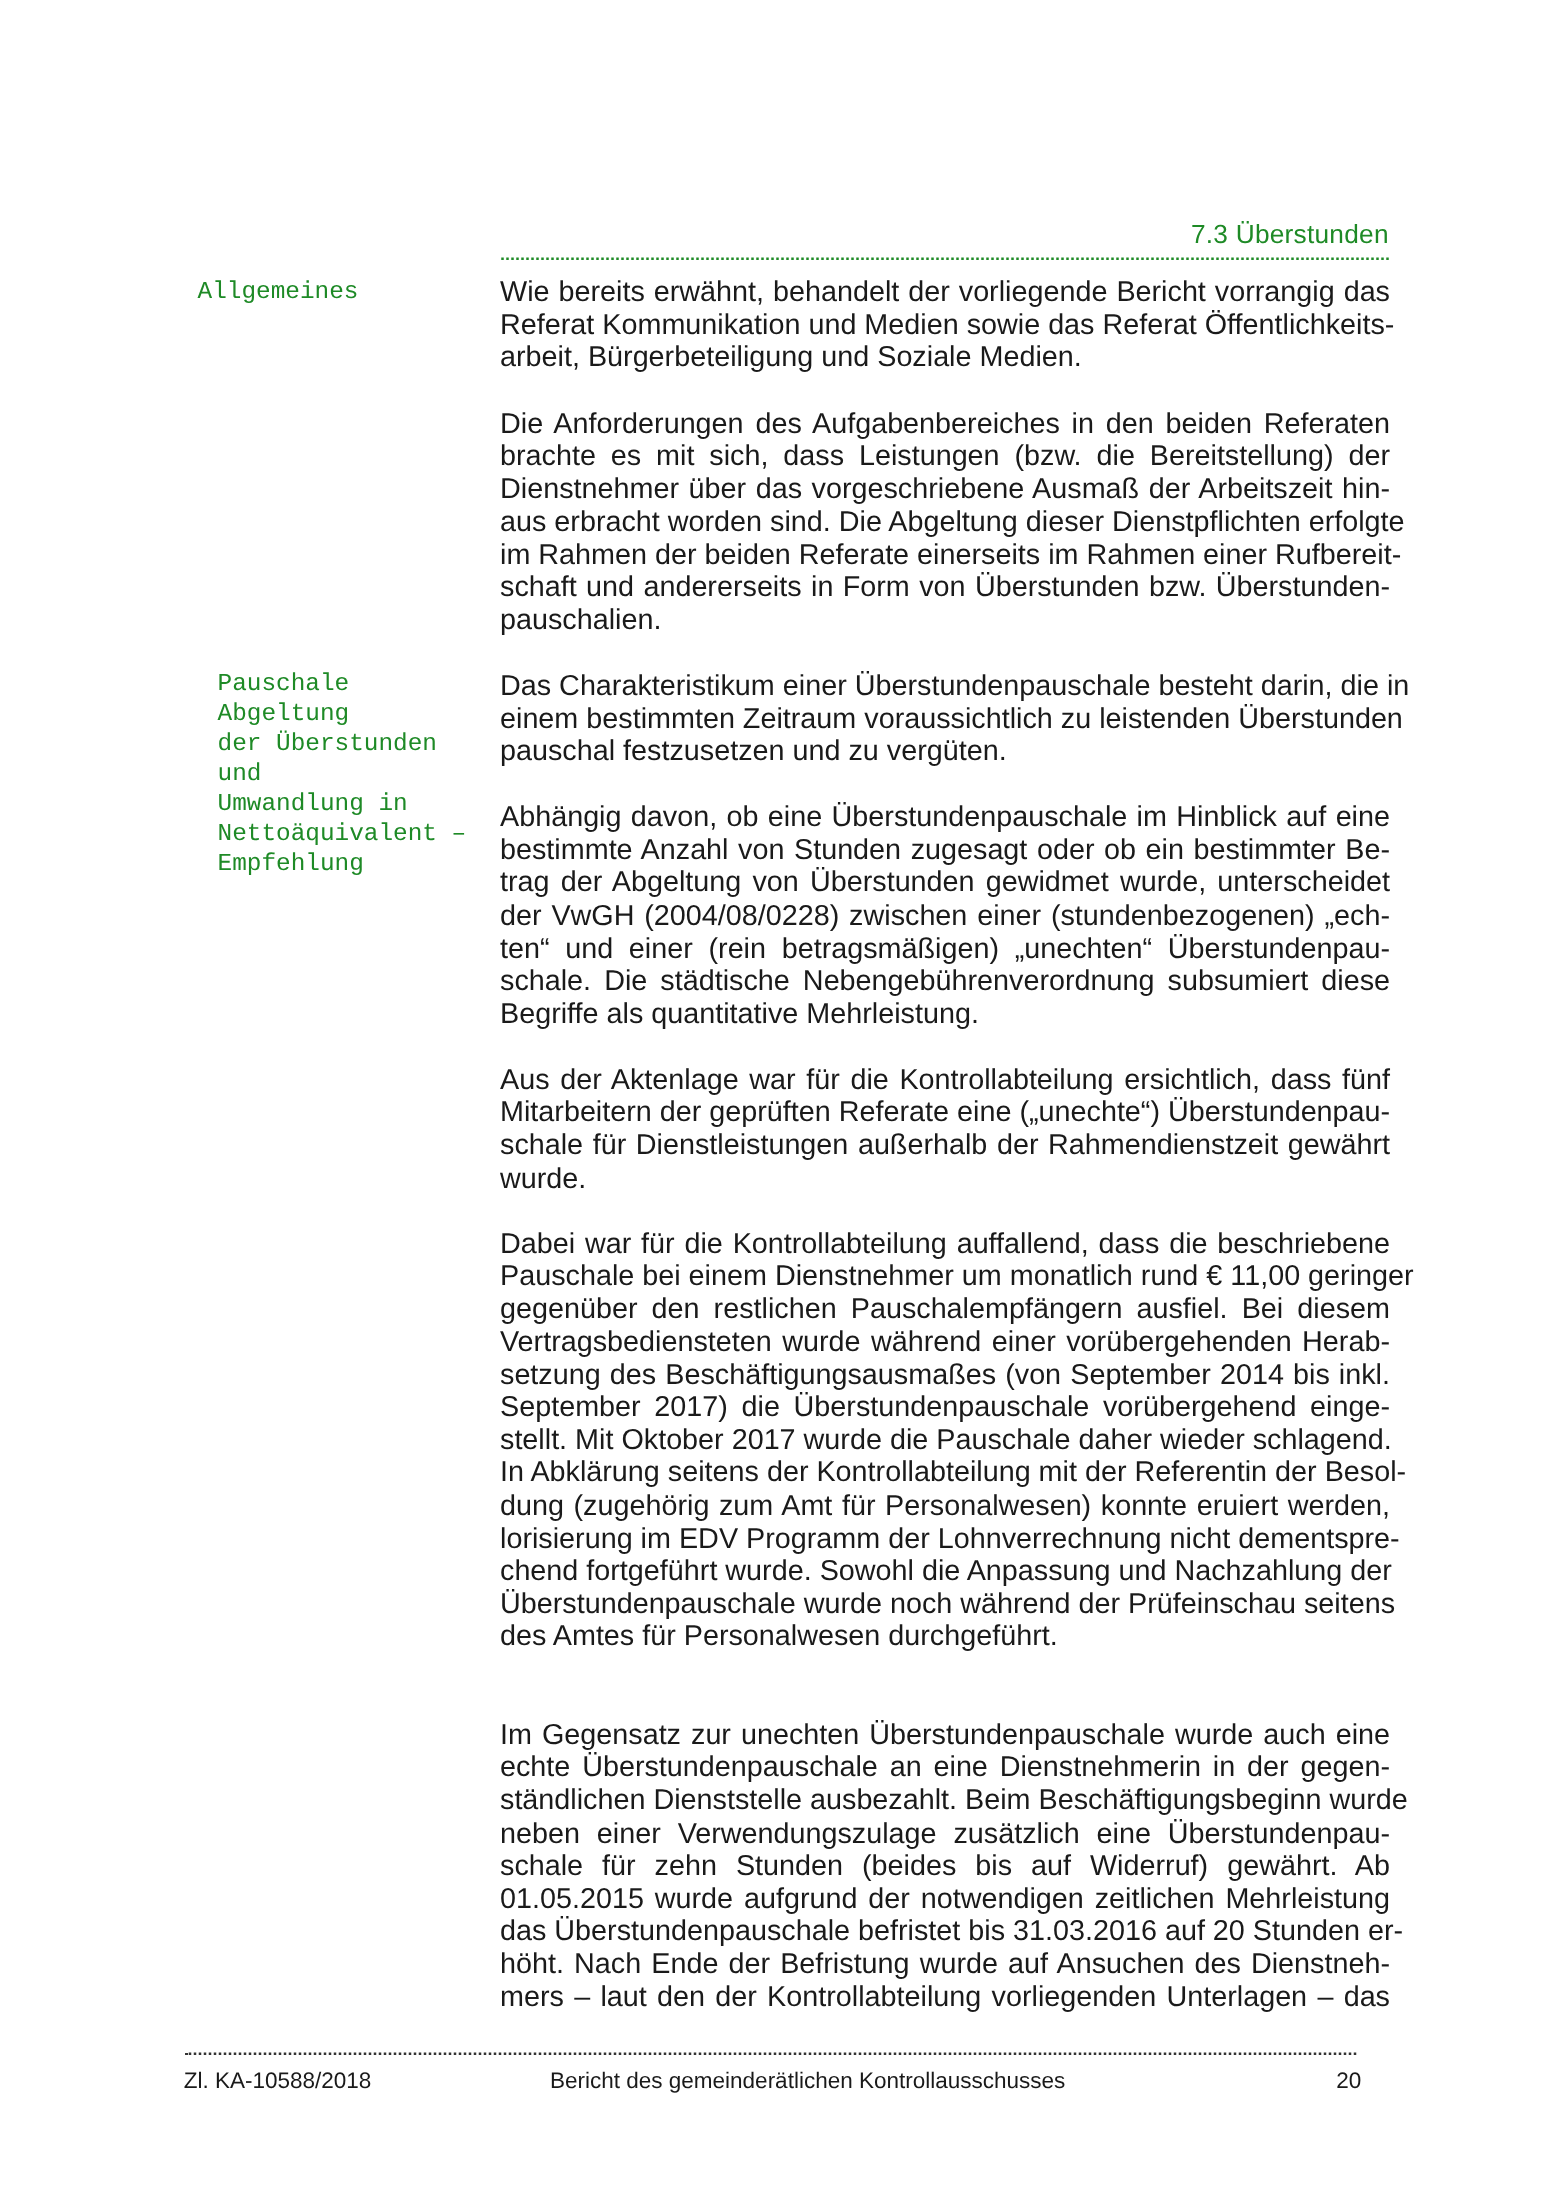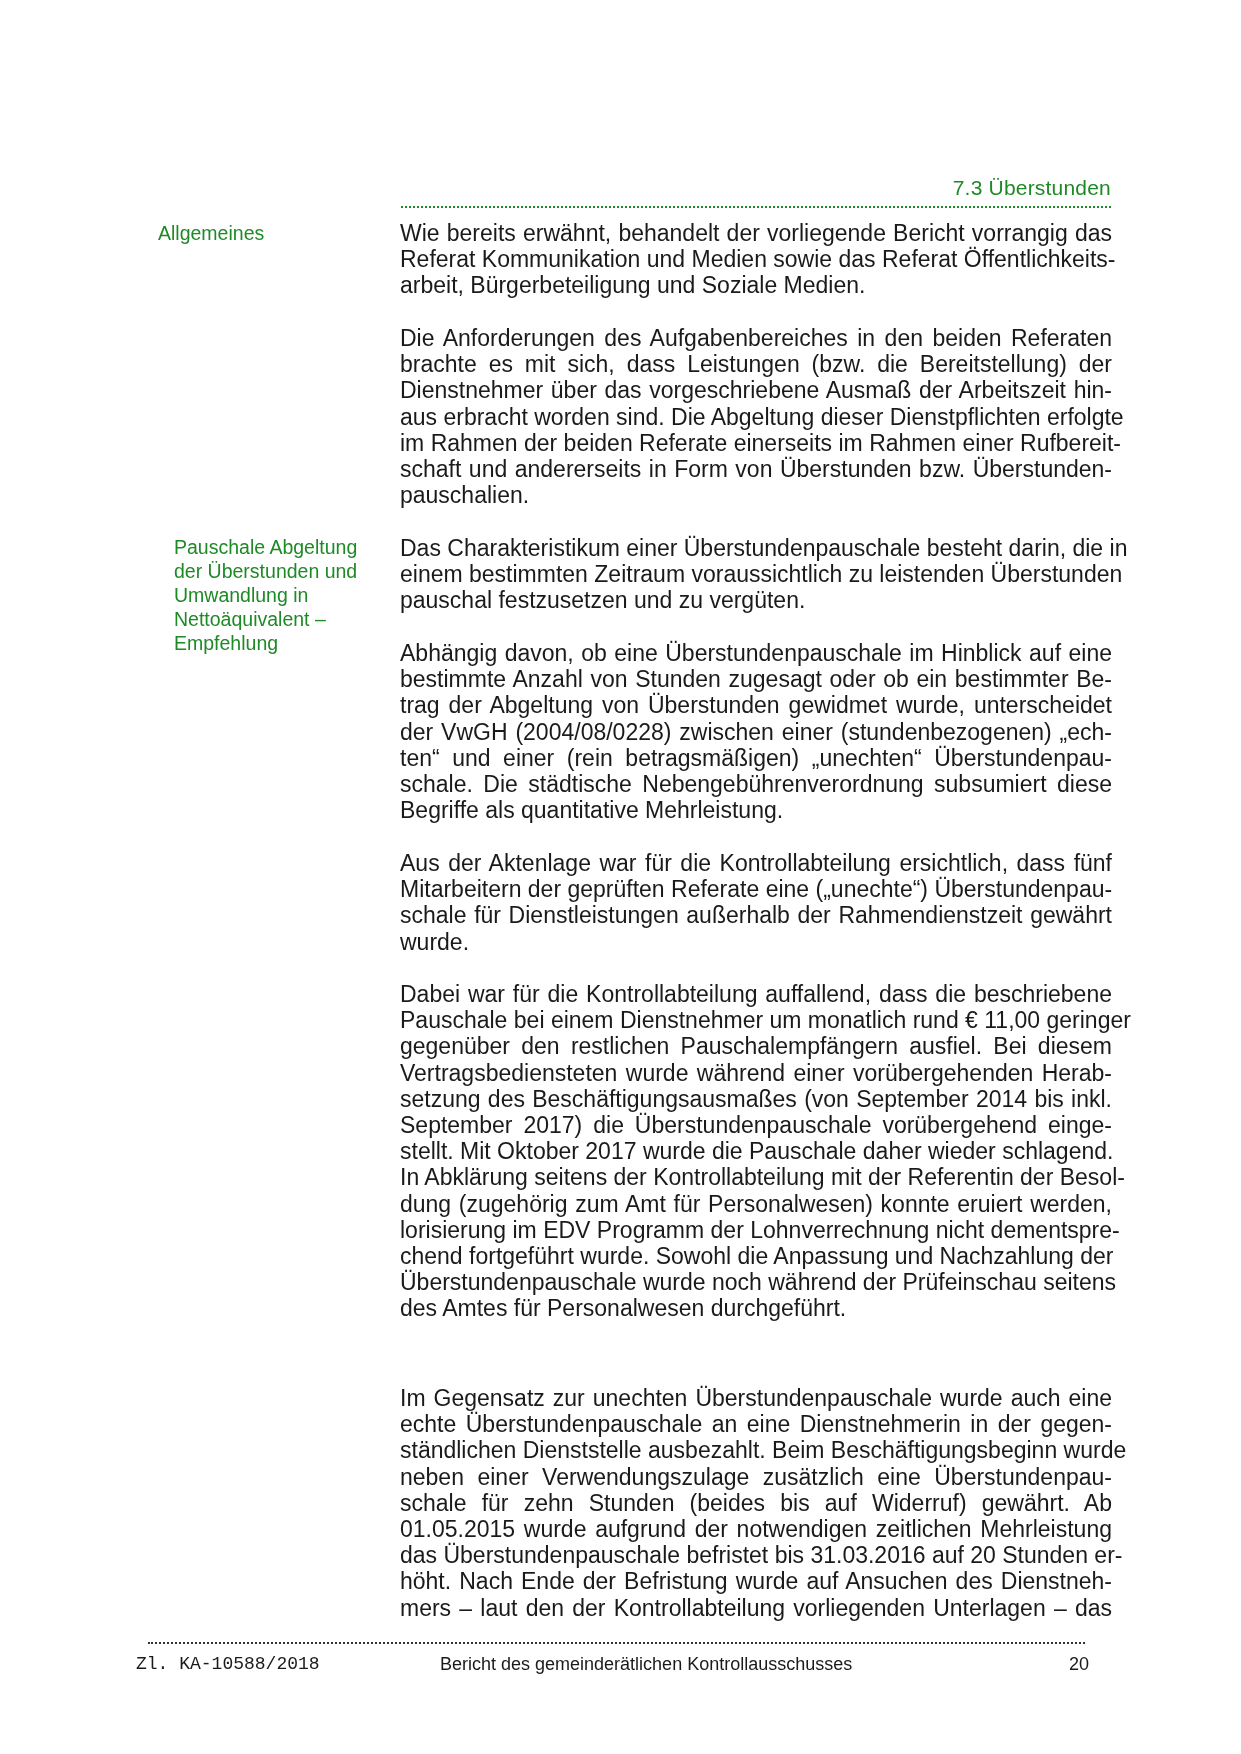--- a/index.html
+++ b/index.html
@@ -1,20 +1,20 @@
 <!DOCTYPE html>
 <html><head>
 <meta charset="utf-8">
 <style>
   html, body { margin: 0; padding: 0; background: #ffffff; }
   body { width: 1241px; height: 1754px; position: relative; overflow: hidden;
          font-family: "Liberation Sans", sans-serif; color: #1a1a1a; }
   .header-title { position: absolute; right: 130px; top: 176px; font-size: 21px; color: #1e8a26; letter-spacing: 0.2px; }
   .header-rule { position: absolute; left: 401px; width: 710px; top: 206px; border-top: 2px dotted #1e8a26; }
-  .side { position: absolute; left: 158px; width: 200px; color: #1e8a26; font-size: 19.5px; line-height: 24px; }
+  .side { position: absolute; left: 158px; width: 200px; color: #1e8a26; font-size: 19.5px; line-height: 24px; font-family: Liberation Mono, monospace; }
   .para { position: absolute; left: 400px; width: 712px; font-size: 23px; line-height: 26.2px; }
   .line { display: block; text-align: justify; text-align-last: justify; white-space: nowrap; height: 26.2px; }
   .line.last { text-align-last: left; }
   .footer-rule { position: absolute; left: 148px; width: 937px; top: 1642px; border-top: 2px dotted #333; }
   .footer { position: absolute; top: 1654px; font-size: 18px; color: #1a1a1a; }
 </style>
 </head>
 <body>
 
 <div class="header-title">7.3  Überstunden</div>
@@ -79,28 +79,28 @@
   <span class="line">September 2017) die Überstundenpauschale vorübergehend einge-</span>
   <span class="line">stellt. Mit Oktober 2017 wurde die Pauschale daher wieder schlagend.</span>
   <span class="line">In Abklärung seitens der Kontrollabteilung mit der Referentin der Besol-</span>
   <span class="line">dung (zugehörig zum Amt für Personalwesen) konnte eruiert werden,</span>
   <span class="line">lorisierung im EDV Programm der Lohnverrechnung nicht dementspre-</span>
   <span class="line">chend fortgeführt wurde. Sowohl die Anpassung und Nachzahlung der</span>
   <span class="line">Überstundenpauschale wurde noch während der Prüfeinschau seitens</span>
   <span class="line last">des Amtes für Personalwesen durchgeführt.</span>
 </div>
 
-<div class="para" style="top:1374px;margin-top:11px;">
+<div class="para" style="top:1374px;">
   <span class="line">Im Gegensatz zur unechten Überstundenpauschale wurde auch eine</span>
   <span class="line">echte Überstundenpauschale an eine Dienstnehmerin in der gegen-</span>
   <span class="line">ständlichen Dienststelle ausbezahlt. Beim Beschäftigungsbeginn wurde</span>
   <span class="line">neben einer Verwendungszulage zusätzlich eine Überstundenpau-</span>
   <span class="line">schale für zehn Stunden (beides bis auf Widerruf) gewährt. Ab</span>
   <span class="line">01.05.2015 wurde aufgrund der notwendigen zeitlichen Mehrleistung</span>
   <span class="line">das Überstundenpauschale befristet bis 31.03.2016 auf 20 Stunden er-</span>
   <span class="line">höht. Nach Ende der Befristung wurde auf Ansuchen des Dienstneh-</span>
   <span class="line">mers – laut den der Kontrollabteilung vorliegenden Unterlagen – das</span>
 </div>
 
 <div class="footer-rule"></div>
-<div class="footer" style="left:136px;font-family:Liberation Mono, monospace;">Zl. KA-10588/2018</div>
+<div class="footer" style="left:147px;">Zl. KA-10588/2018</div>
 <div class="footer" style="left:440px;">Bericht des gemeinderätlichen Kontrollausschusses</div>
 <div class="footer" style="right:152px;">20</div>
 
 </body></html>

